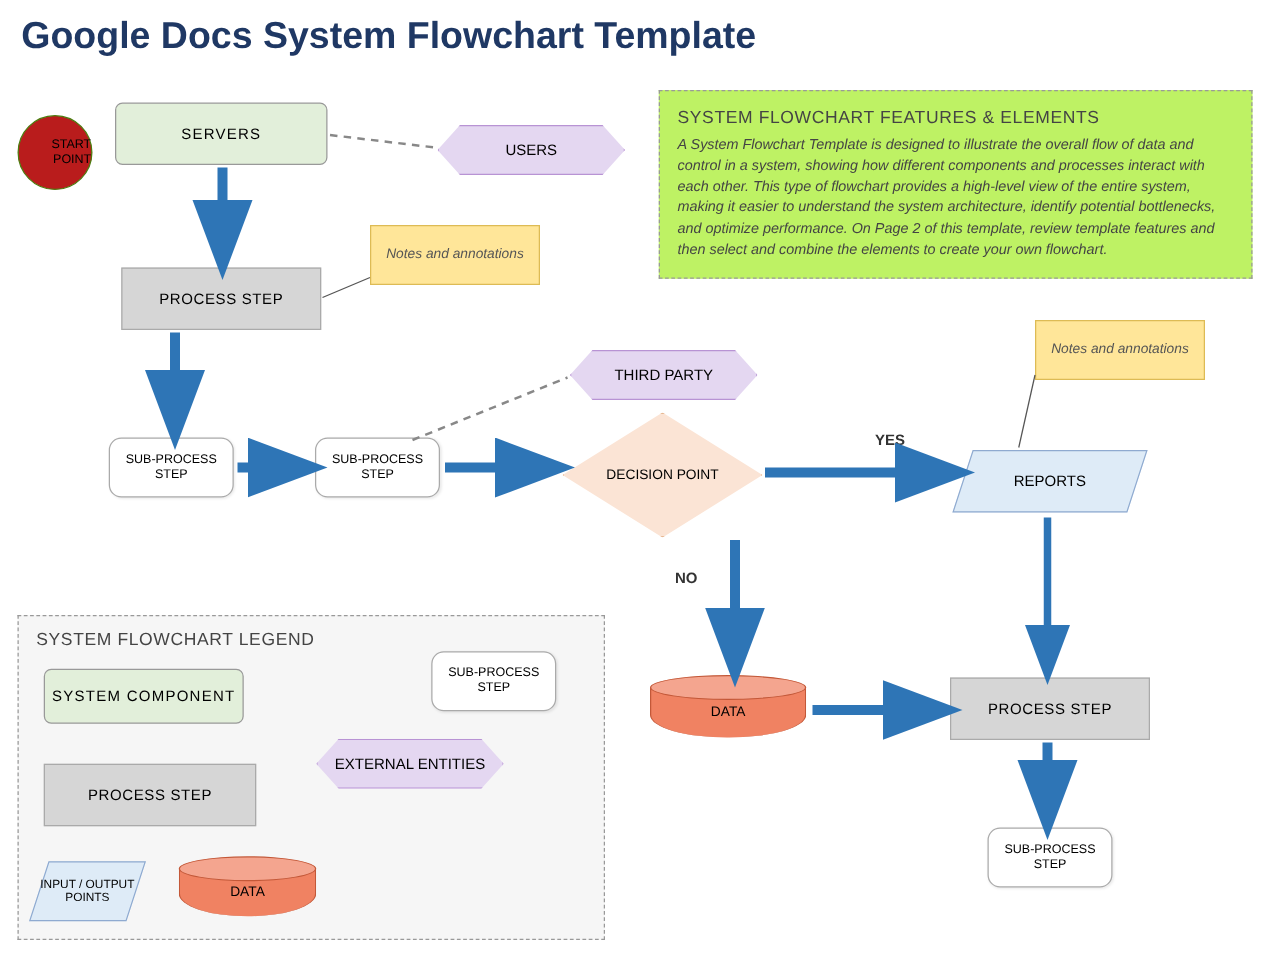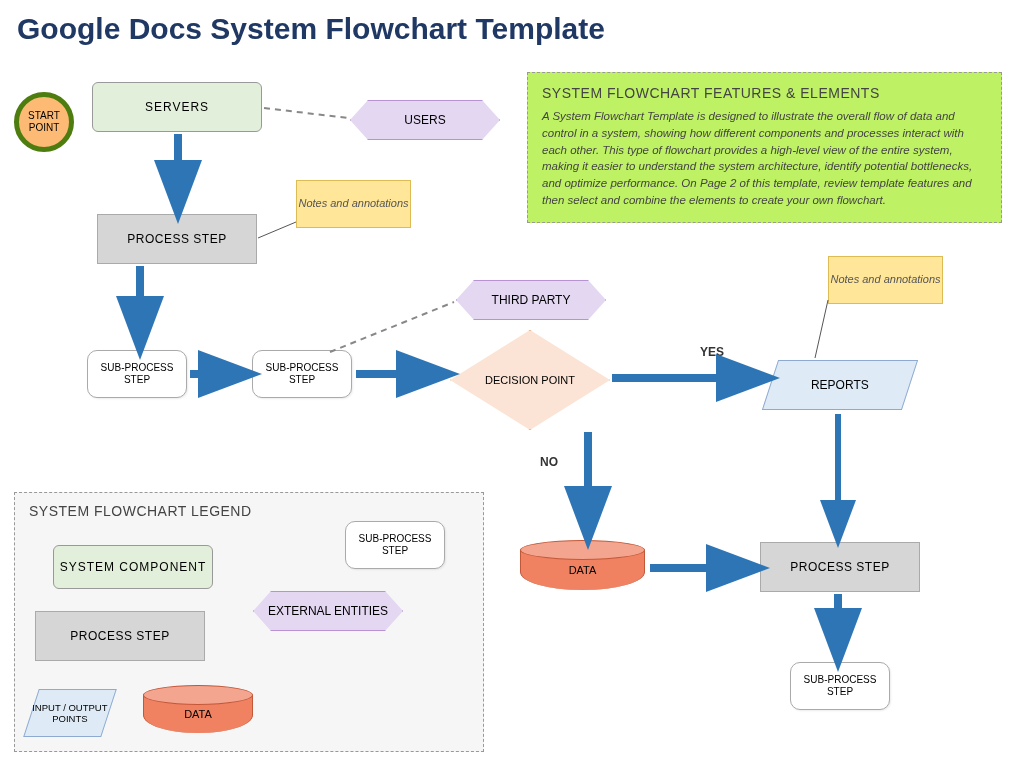--- a/index.html
+++ b/index.html
@@ -48,21 +48,21 @@
       background: #f6f6f6;
       border: 1.5px dashed #999;
       padding: 10px 14px;
     }
     .legend .lg-title { font-size: 14px; color: #444; letter-spacing: 0.5px; }
 
     
     .node { position: absolute; display: flex; align-items: center; justify-content: center; text-align: center; font-size: 11px; line-height: 1.2; }
 
     
-    .circle { width: 60px; height: 60px; border-radius: 50%; background: #fdba74; border: 5px solid #4d7c0f; font-size: 10px; }
+    .circle { width: 60px; height: 60px; border-radius: 50%; background: #b91c1c; border: 1px solid #4d7c0f; font-size: 10px; text-align: right; }
 
     
     .sys { width: 170px; height: 50px; background: #e2efda; border: 1.5px solid #999; border-radius: 6px; font-size: 12px; letter-spacing: 1px; }
     .sys.small { width: 160px; height: 44px; }
 
     
     .hex { width: 150px; height: 40px; background: #e4d7f1; border: 1px solid #b893d4; position: absolute; display: flex; align-items:center; justify-content:center; font-size: 12px; clip-path: polygon(12% 0, 88% 0, 100% 50%, 88% 100%, 12% 100%, 0 50%); }
 
     
     .proc { width: 160px; height: 50px; background: #d6d6d6; border: 1px solid #aaa; border-radius: 0; font-size: 12px; letter-spacing: 0.5px; }
@@ -73,21 +73,21 @@
     
     .diamond-wrap { position: absolute; width: 160px; height: 100px; }
     .diamond { width: 100%; height: 100%; background: #fbe4d5; border: 1px solid #e0a97c; clip-path: polygon(50% 0, 100% 50%, 50% 100%, 0 50%); display:flex; align-items:center; justify-content:center; font-size: 11px; text-align:center; }
 
     
     .para { width: 140px; height: 50px; background: #deebf7; border: 1px solid #8faad0; transform: skew(-18deg); display:flex; align-items:center; justify-content:center; font-size: 12px; }
     .para .t { transform: skew(18deg); }
     .para.small { width: 78px; height: 48px; font-size: 9.5px; }
 
     
-    .note { width: 115px; height: 48px; background: #ffe699; border: 1px solid #ddbb55; font-size: 11px; font-style: italic; color: #555; }
+    .note { width: 136px; height: 48px; background: #ffe699; border: 1px solid #ddbb55; font-size: 11px; font-style: italic; color: #555; }
 
     
     .cyl { position:absolute; width: 125px; height: 55px; }
     .cyl .body { position:absolute; top: 10px; width: 100%; height: 40px; background: #f08262; border-left: 1px solid #c35838; border-right: 1px solid #c35838; border-bottom-left-radius: 50% 18px; border-bottom-right-radius: 50% 18px; display:flex; align-items:center; justify-content:center; font-size: 11px; }
     .cyl .top { position:absolute; top:0; width:100%; height: 20px; background: #f4a58f; border: 1px solid #c35838; border-radius: 50%; }
 
     
     svg.connectors { position:absolute; left:0; top:0; width:1022px; height:762px; pointer-events:none; }
 
     .label { position:absolute; font-size: 12px; font-weight: bold; color: #333; }
@@ -136,21 +136,21 @@
   <div class="body">
       <span>DATA</span>
     </div>
   <div class="top"></div>
 </div>
 <div class="node proc" style="left:760px; top:542px;">PROCESS STEP</div>
 <div class="node subp" style="left:790px; top:662px;">SUB-PROCESS STEP</div>
 
 <div class="legend">
   <div class="lg-title">SYSTEM FLOWCHART LEGEND</div>
-  <div class="node sys small" style="left:20px; top:52px; position:absolute;margin-left:18px;">SYSTEM COMPONENT</div>
+  <div class="node sys small" style="left:20px; top:42px; position:absolute;">SYSTEM COMPONENT</div>
   <div class="node subp" style="left:330px; top:28px; position:absolute;">SUB-PROCESS STEP</div>
   <div class="hex" style="left:238px; top:98px;">
       <span>EXTERNAL ENTITIES</span>
     </div>
   <div class="node proc" style="left:20px; top:118px; position:absolute; width:170px;">PROCESS STEP</div>
   <div class="node" style="left:16px; top:196px; position:absolute;">
     <div class="para small">
         <span class="t">INPUT / OUTPUT POINTS</span>
       </div>
   </div>

